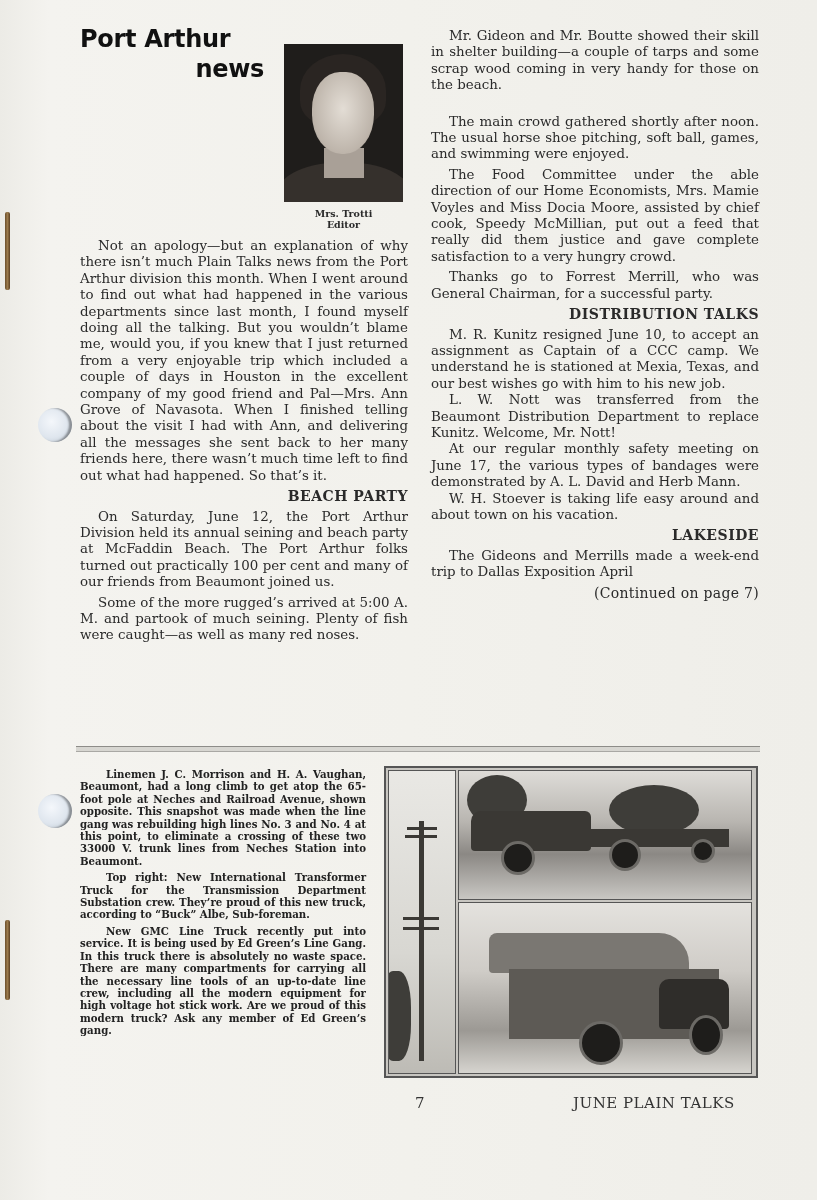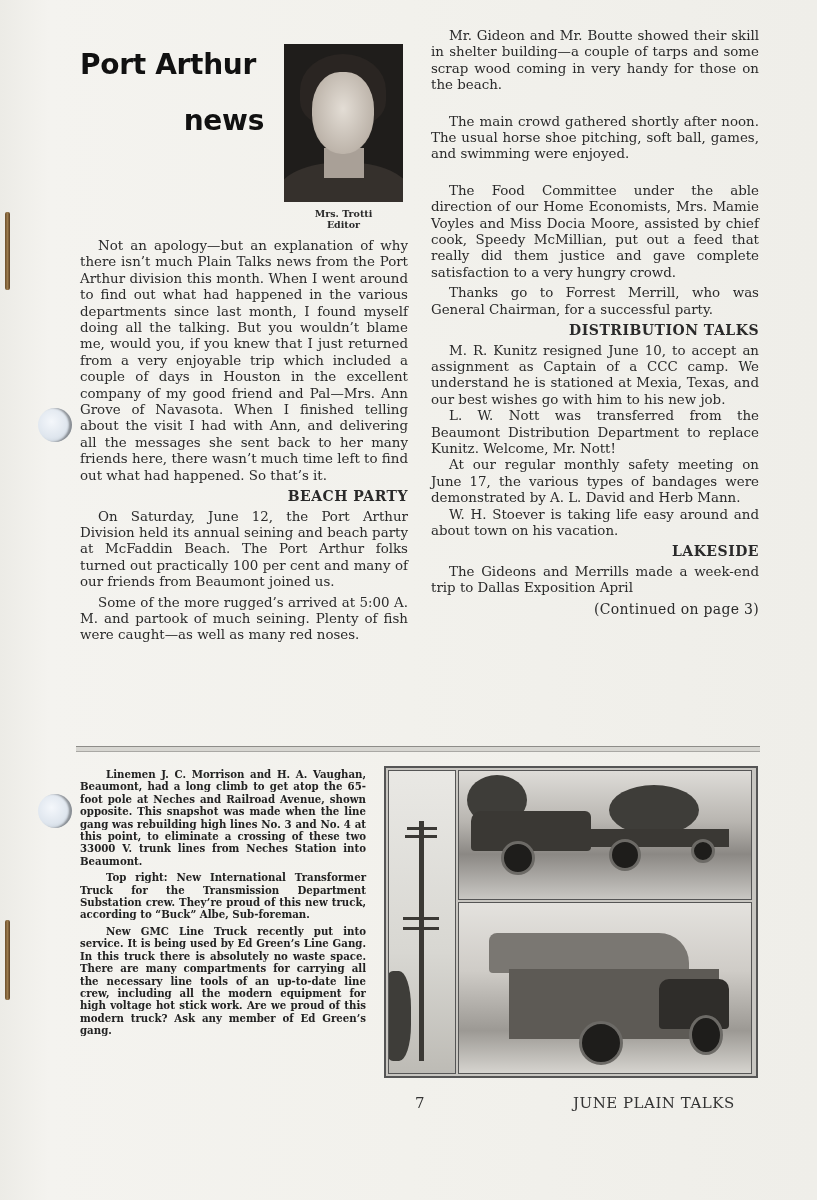--- a/index.html
+++ b/index.html
@@ -13,21 +13,21 @@
   .hole { position: absolute; width: 34px; height: 34px; border-radius: 50%;
     background: radial-gradient(circle at 40% 40%, #f4f7fb 0%, #dfe6ee 55%, #b8c2cc 100%);
     box-shadow: inset -3px 0 2px rgba(0,0,0,0.35); }
 
   .col { position: absolute; font-size: 13.4px; line-height: 16.4px; text-align: justify; }
   .col p { margin: 0; text-indent: 18px; }
   .head {
     text-align: right; font-weight: bold; font-size: 14px; letter-spacing: 0.5px; margin: 4px 0 4px 0;
   }
   .masthead { position: absolute; left: 80px; top: 24px; width: 190px; }
-  .mast-title { font-family: "DejaVu Sans", sans-serif; font-weight: 900; font-size: 28px; line-height: 30px; color: #111; letter-spacing: -0.3px; margin-top: 26px; }
+  .mast-title { font-family: "DejaVu Sans", sans-serif; font-weight: 900; font-size: 24px; line-height: 30px; color: #111; letter-spacing: -0.3px; }
   .mast-news { text-align: right; padding-right: 6px; }
   .photo-wrap { position: absolute; left: 284px; top: 44px; width: 119px; text-align: center; }
   .photo { width: 119px; height: 158px; background: #1f1d1b; position: relative; overflow: hidden; }
   .photo .face { position: absolute; left: 28px; top: 28px; width: 62px; height: 82px; border-radius: 45% 45% 48% 48%; background: radial-gradient(ellipse at 50% 45%, #e3ddd5 0%, #bdb4aa 70%, #6a625b 100%); }
   .photo .hair { position: absolute; left: 16px; top: 10px; width: 86px; height: 72px; border-radius: 50% 50% 35% 35%; background: #2a2522; }
   .photo .neck { position: absolute; left: 40px; top: 104px; width: 40px; height: 30px; background: #a9a097; }
   .photo .shoulders { position: absolute; left: -6px; top: 118px; width: 132px; height: 60px; border-radius: 50% 50% 0 0; background: #35302c; }
   .caption { font-size: 9.5px; font-weight: bold; line-height: 11px; margin-top: 6px; }
 
   .rule { position: absolute; left: 76px; top: 746px; width: 684px; height: 4px; border-top: 1px solid #8d8c88; border-bottom: 1px solid #a9a8a4; background: #d7d6d1; }
@@ -78,31 +78,31 @@
 
   <div class="col" style="left:80px; top:238px; width:328px;">
     <p>Not an apology—but an explanation of why there isn’t much Plain Talks news from the Port Arthur division this month. When I went around to find out what had happened in the various departments since last month, I found myself doing all the talking. But you wouldn’t blame me, would you, if you knew that I just returned from a very enjoyable trip which included a couple of days in Houston in the excellent company of my good friend and Pal—Mrs. Ann Grove of Navasota. When I finished telling about the visit I had with Ann, and delivering all the messages she sent back to her many friends here, there wasn’t much time left to find out what had happened. So that’s it.</p>
     <div class="head">BEACH PARTY</div>
     <p style="margin-bottom:4px;">On Saturday, June 12, the Port Arthur Division held its annual seining and beach party at McFaddin Beach. The Port Arthur folks turned out practically 100 per cent and many of our friends from Beaumont joined us.</p>
     <p>Some of the more rugged’s arrived at 5:00 A. M. and partook of much seining. Plenty of fish were caught—as well as many red noses.</p>
   </div>
 
   <div class="col" style="left:431px; top:28px; width:328px;">
     <p style="margin-bottom:20px;">Mr. Gideon and Mr. Boutte showed their skill in shelter building—a couple of tarps and some scrap wood coming in very handy for those on the beach.</p>
-    <p style="margin-bottom:20px;">The main crowd gathered shortly after noon. The usual horse shoe pitching, soft ball, games, and swimming were enjoyed.</p>
+    <p style="margin-bottom:4px;">The main crowd gathered shortly after noon. The usual horse shoe pitching, soft ball, games, and swimming were enjoyed.</p>
     <p style="margin-bottom:4px;">The Food Committee under the able direction of our Home Economists, Mrs. Mamie Voyles and Miss Docia Moore, assisted by chief cook, Speedy McMillian, put out a feed that really did them justice and gave complete satisfaction to a very hungry crowd.</p>
     <p style="margin-bottom:4px;">Thanks go to Forrest Merrill, who was General Chairman, for a successful party.</p>
     <div class="head">DISTRIBUTION TALKS</div>
     <p>M. R. Kunitz resigned June 10, to accept an assignment as Captain of a CCC camp. We understand he is stationed at Mexia, Texas, and our best wishes go with him to his new job.</p>
     <p>L. W. Nott was transferred from the Beaumont Distribution Department to replace Kunitz. Welcome, Mr. Nott!</p>
     <p>At our regular monthly safety meeting on June 17, the various types of bandages were demonstrated by A. L. David and Herb Mann.</p>
     <p>W. H. Stoever is taking life easy around and about town on his vacation.</p>
     <div class="head">LAKESIDE</div>
     <p>The Gideons and Merrills made a week-end trip to Dallas Exposition April</p>
-    <div class="head" style="font-weight:normal; letter-spacing:0.3px;">(Continued on page 3)</div>
+    <div class="head" style="font-weight:normal; letter-spacing:0.3px;">(Continued on page 7)</div>
   </div>
 
   <div class="rule"></div>
 
   <div class="small">
     <p>Linemen J. C. Morrison and H. A. Vaughan, Beaumont, had a long climb to get atop the 65-foot pole at Neches and Railroad Avenue, shown opposite. This snapshot was made when the line gang was rebuilding high lines No. 3 and No. 4 at this point, to eliminate a crossing of these two 33000 V. trunk lines from Neches Station into Beaumont.</p>
     <p>Top right: New International Transformer Truck for the Transmission Department Substation crew. They’re proud of this new truck, according to “Buck” Albe, Sub-foreman.</p>
     <p>New GMC Line Truck recently put into service. It is being used by Ed Green’s Line Gang. In this truck there is absolutely no waste space. There are many compartments for carrying all the necessary line tools of an up-to-date line crew, including all the modern equipment for high voltage hot stick work. Are we proud of this modern truck? Ask any member of Ed Green’s gang.</p>
   </div>
 

